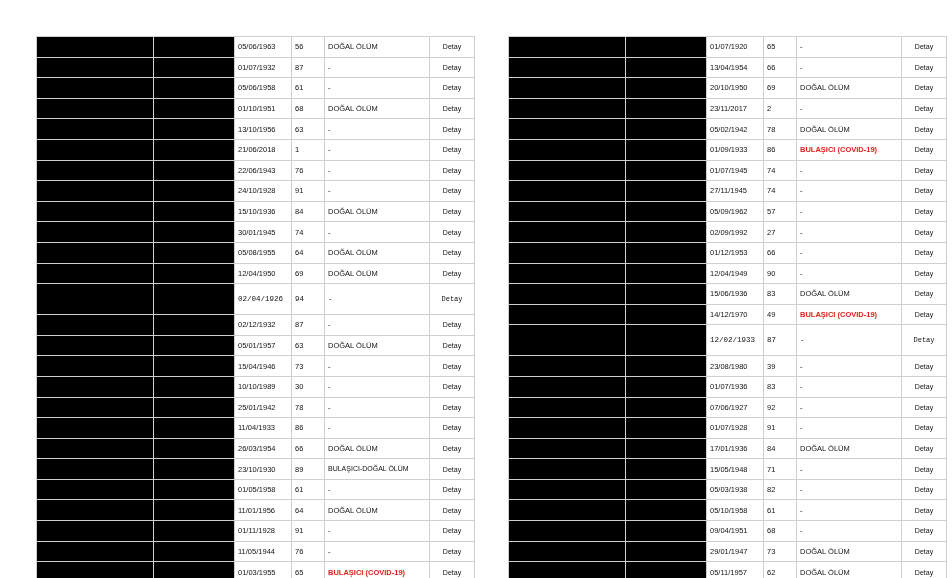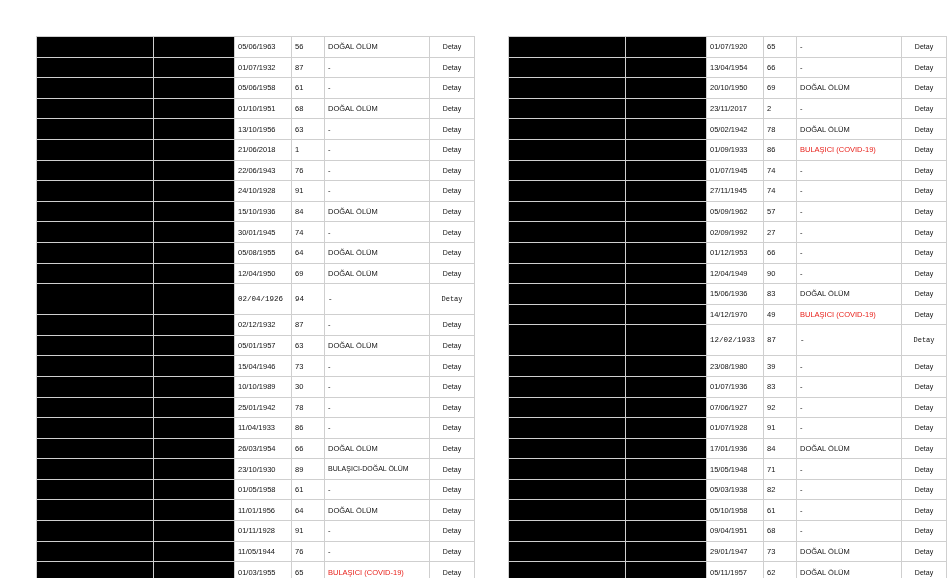--- a/index.html
+++ b/index.html
@@ -51,21 +51,21 @@
   }
   td.c-name   { width: 110px; }
   td.c-father { width: 74px; }
   td.c-date   { width: 50px; }
   td.c-age    { width: 26px; }
   td.c-cause  { width: 98px; }
   td.c-detail { width: 38px; text-align: center; }
 
   td.c-cause.covid {
     color: #e8201a;
-    font-weight: normal;
+    font-weight: bold;
   }
   td.c-cause.wrap {
     white-space: normal;
     line-height: 8.5px;
     font-size: 7px;
   }
   .detail-link {
     color: #111111;
     text-decoration: none;
     font-size: 7px;

